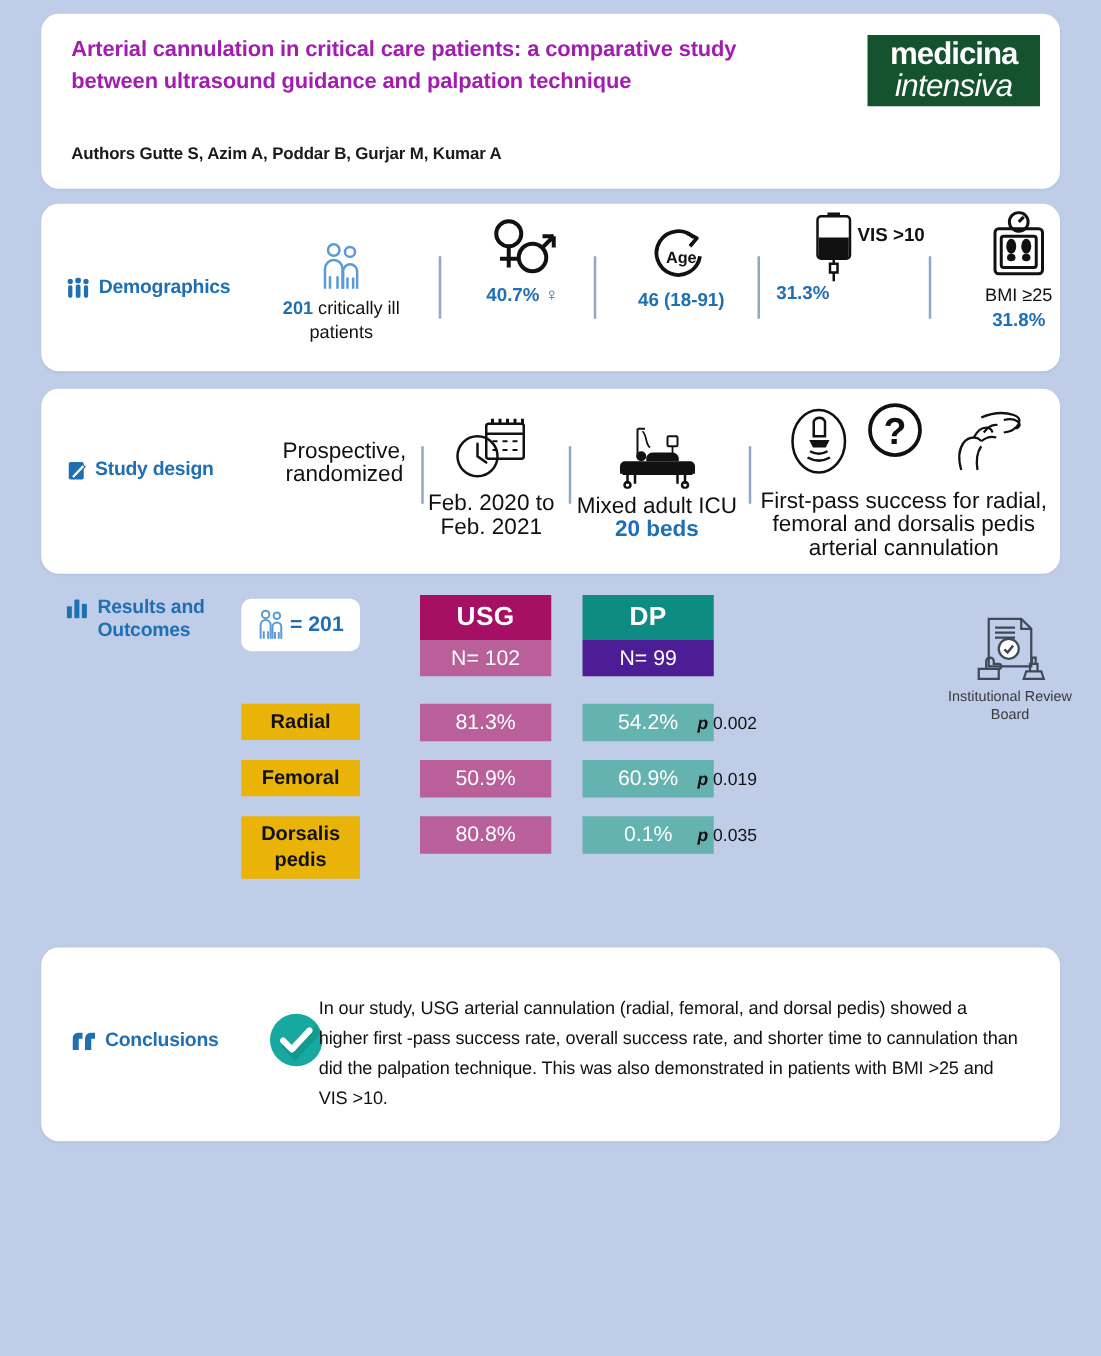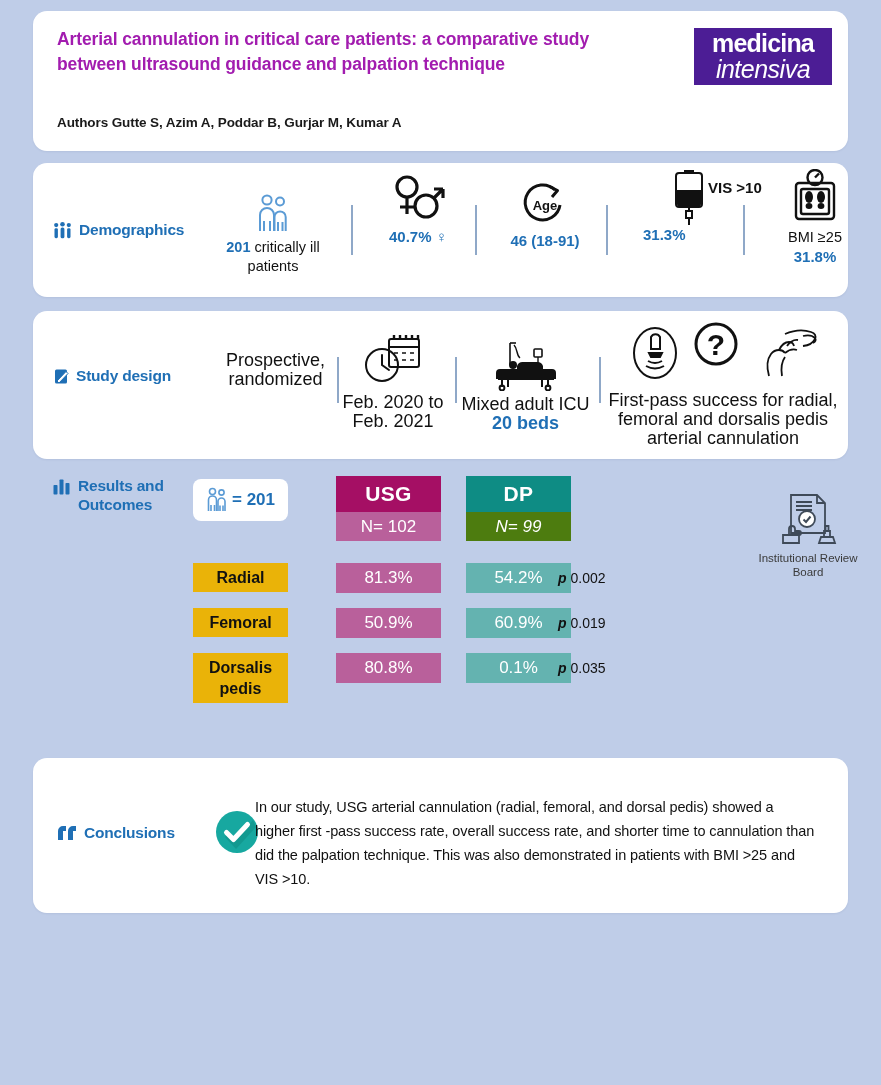--- a/index.html
+++ b/index.html
@@ -56,21 +56,21 @@
     font-weight: 700;
     color: #1a1a1a;
     letter-spacing: -0.1px;
   }
   #journal-logo {
     position: absolute;
     right: 16px;
     top: 17px;
     width: 138px;
     height: 57px;
-    background: #4c1d95;
+    background: #14532d;
     display: flex;
     flex-direction: column;
     align-items: center;
     justify-content: center;
     line-height: 1;
   }
   #journal-logo .logo-line1 {
     color: #ffffff;
     font-size: 25px;
     font-weight: 700;
@@ -380,21 +380,21 @@
               <path d="M30.5 5.5 L38.5 9.5 L33 16" stroke-linejoin="round"></path>
             </g>
             <text x="26" y="29" font-family="Liberation Sans, sans-serif" font-size="13" font-weight="700" fill="#111" text-anchor="middle">Age</text>
           </svg>
         </div>
         <div class="demo-val">46 (18-91)</div>
       </div>
 
       <div class="vsep" style="left:403px; top:42px; height:50px;"></div>
 
-      <div class="demo-item" style="left:434px; top:4px; width:150px;">
+      <div class="demo-item" style="left:412px; top:4px; width:150px;">
         <div class="demo-icon" style="align-items:flex-start;">
           <svg class="ico" width="108" height="62" viewBox="0 0 108 62">
             <g fill="none" stroke="#111" stroke-width="2">
               <rect x="18" y="6" width="26" height="34" rx="3"></rect>
               <path d="M27 6 v-2 h8 v2"></path>
               <path d="M20 24 h22 v13 a2 2 0 0 1 -2 2 h-18 a2 2 0 0 1 -2 -2 z" fill="#111"></path>
               <path d="M31 40 v4 M28 44 h6 v7 h-6 z M31 51 v7"></path>
             </g>
             <text x="50" y="26" font-family="Liberation Sans, sans-serif" font-size="15" font-weight="700" fill="#111">VIS &gt;10</text>
           </svg>
@@ -564,21 +564,21 @@
       </span>
       <span>= 201</span>
     </div>
 
     <div class="group-head" style="left:303px; top:8px;">
       <div class="gh-top" style="background:#a50f64;">USG</div>
       <div class="gh-bot" style="background:#b9609b;">N= 102</div>
     </div>
     <div class="group-head" style="left:433px; top:8px;">
       <div class="gh-top" style="background:#0e8c84;">DP</div>
-      <div class="gh-bot" style="background:#4d7c0f;font-style:italic;">N= 99</div>
+      <div class="gh-bot" style="background:#4c1d95;">N= 99</div>
     </div>
 
     <div class="res-row" style="top:95px;">
       <div class="row-label">Radial</div>
       <div class="bar" style="left:303px; background:#b9609b;">81.3%</div>
       <div class="bar" style="left:433px; background:#64b3b0;">54.2%</div>
       <div class="pval" style="top:7px;">
         <i>p</i>
         <span>0.002</span>
       </div>

